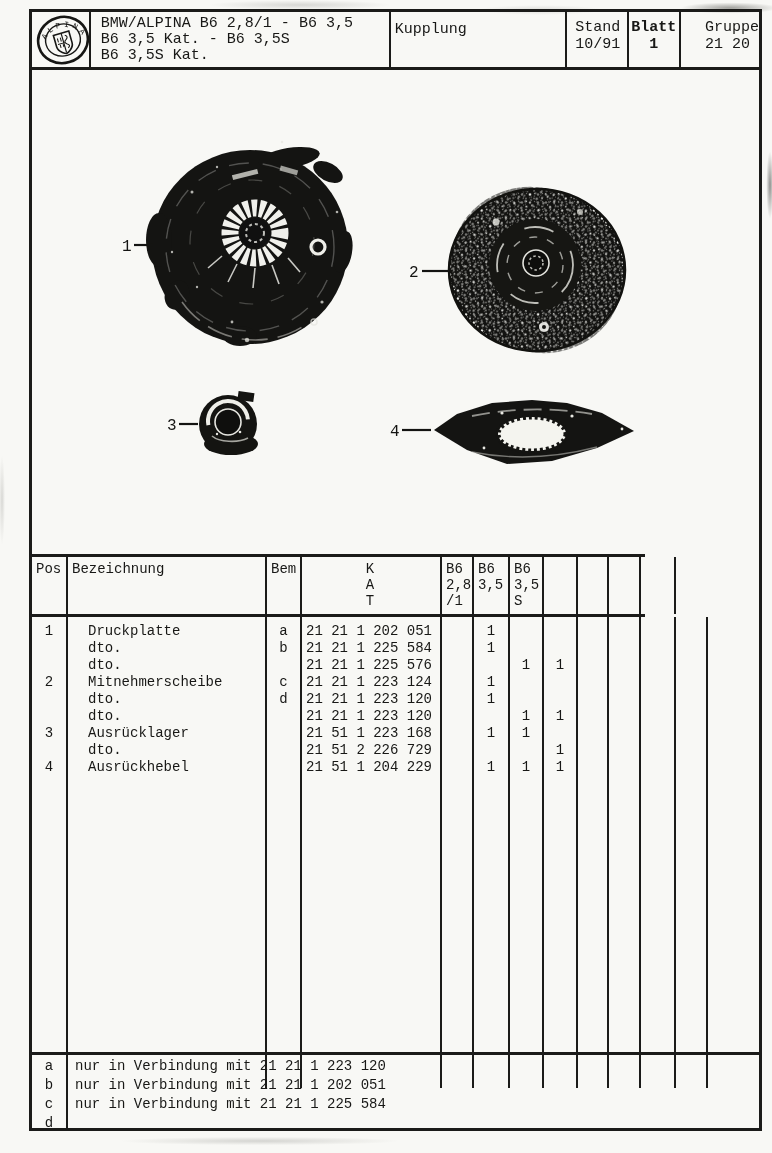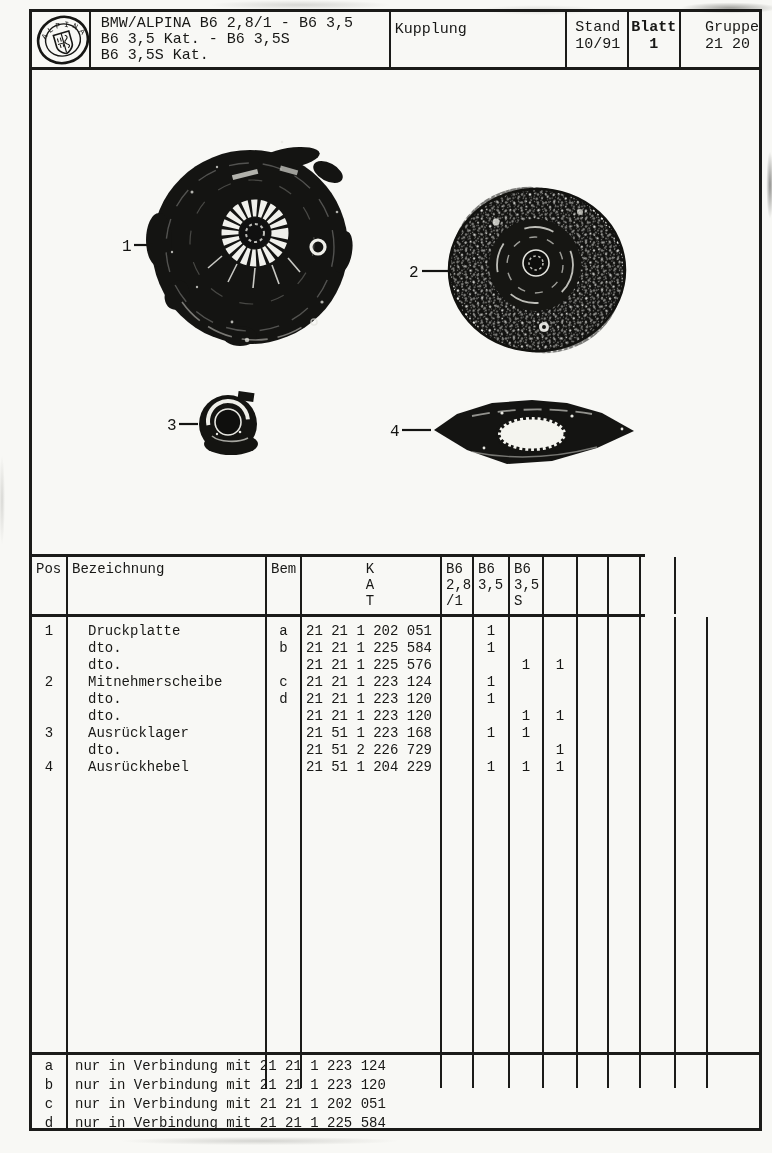--- a/index.html
+++ b/index.html
@@ -327,19 +327,18 @@
   </div>
 
   <div class="fnote">
     <div class="fkey">
       <div class="fl">a</div>
       <div class="fl">b</div>
       <div class="fl">c</div>
       <div class="fl">d</div>
     </div>
     <div class="ftxt">
-      <div class="fl">nur in Verbindung mit 21 21 1 223 124</div>
       <div class="fl">nur in Verbindung mit 21 21 1 223 120</div>
       <div class="fl">nur in Verbindung mit 21 21 1 202 051</div>
       <div class="fl">nur in Verbindung mit 21 21 1 225 584</div>
     </div>
   </div>
 </div>
 
 </body></html>

